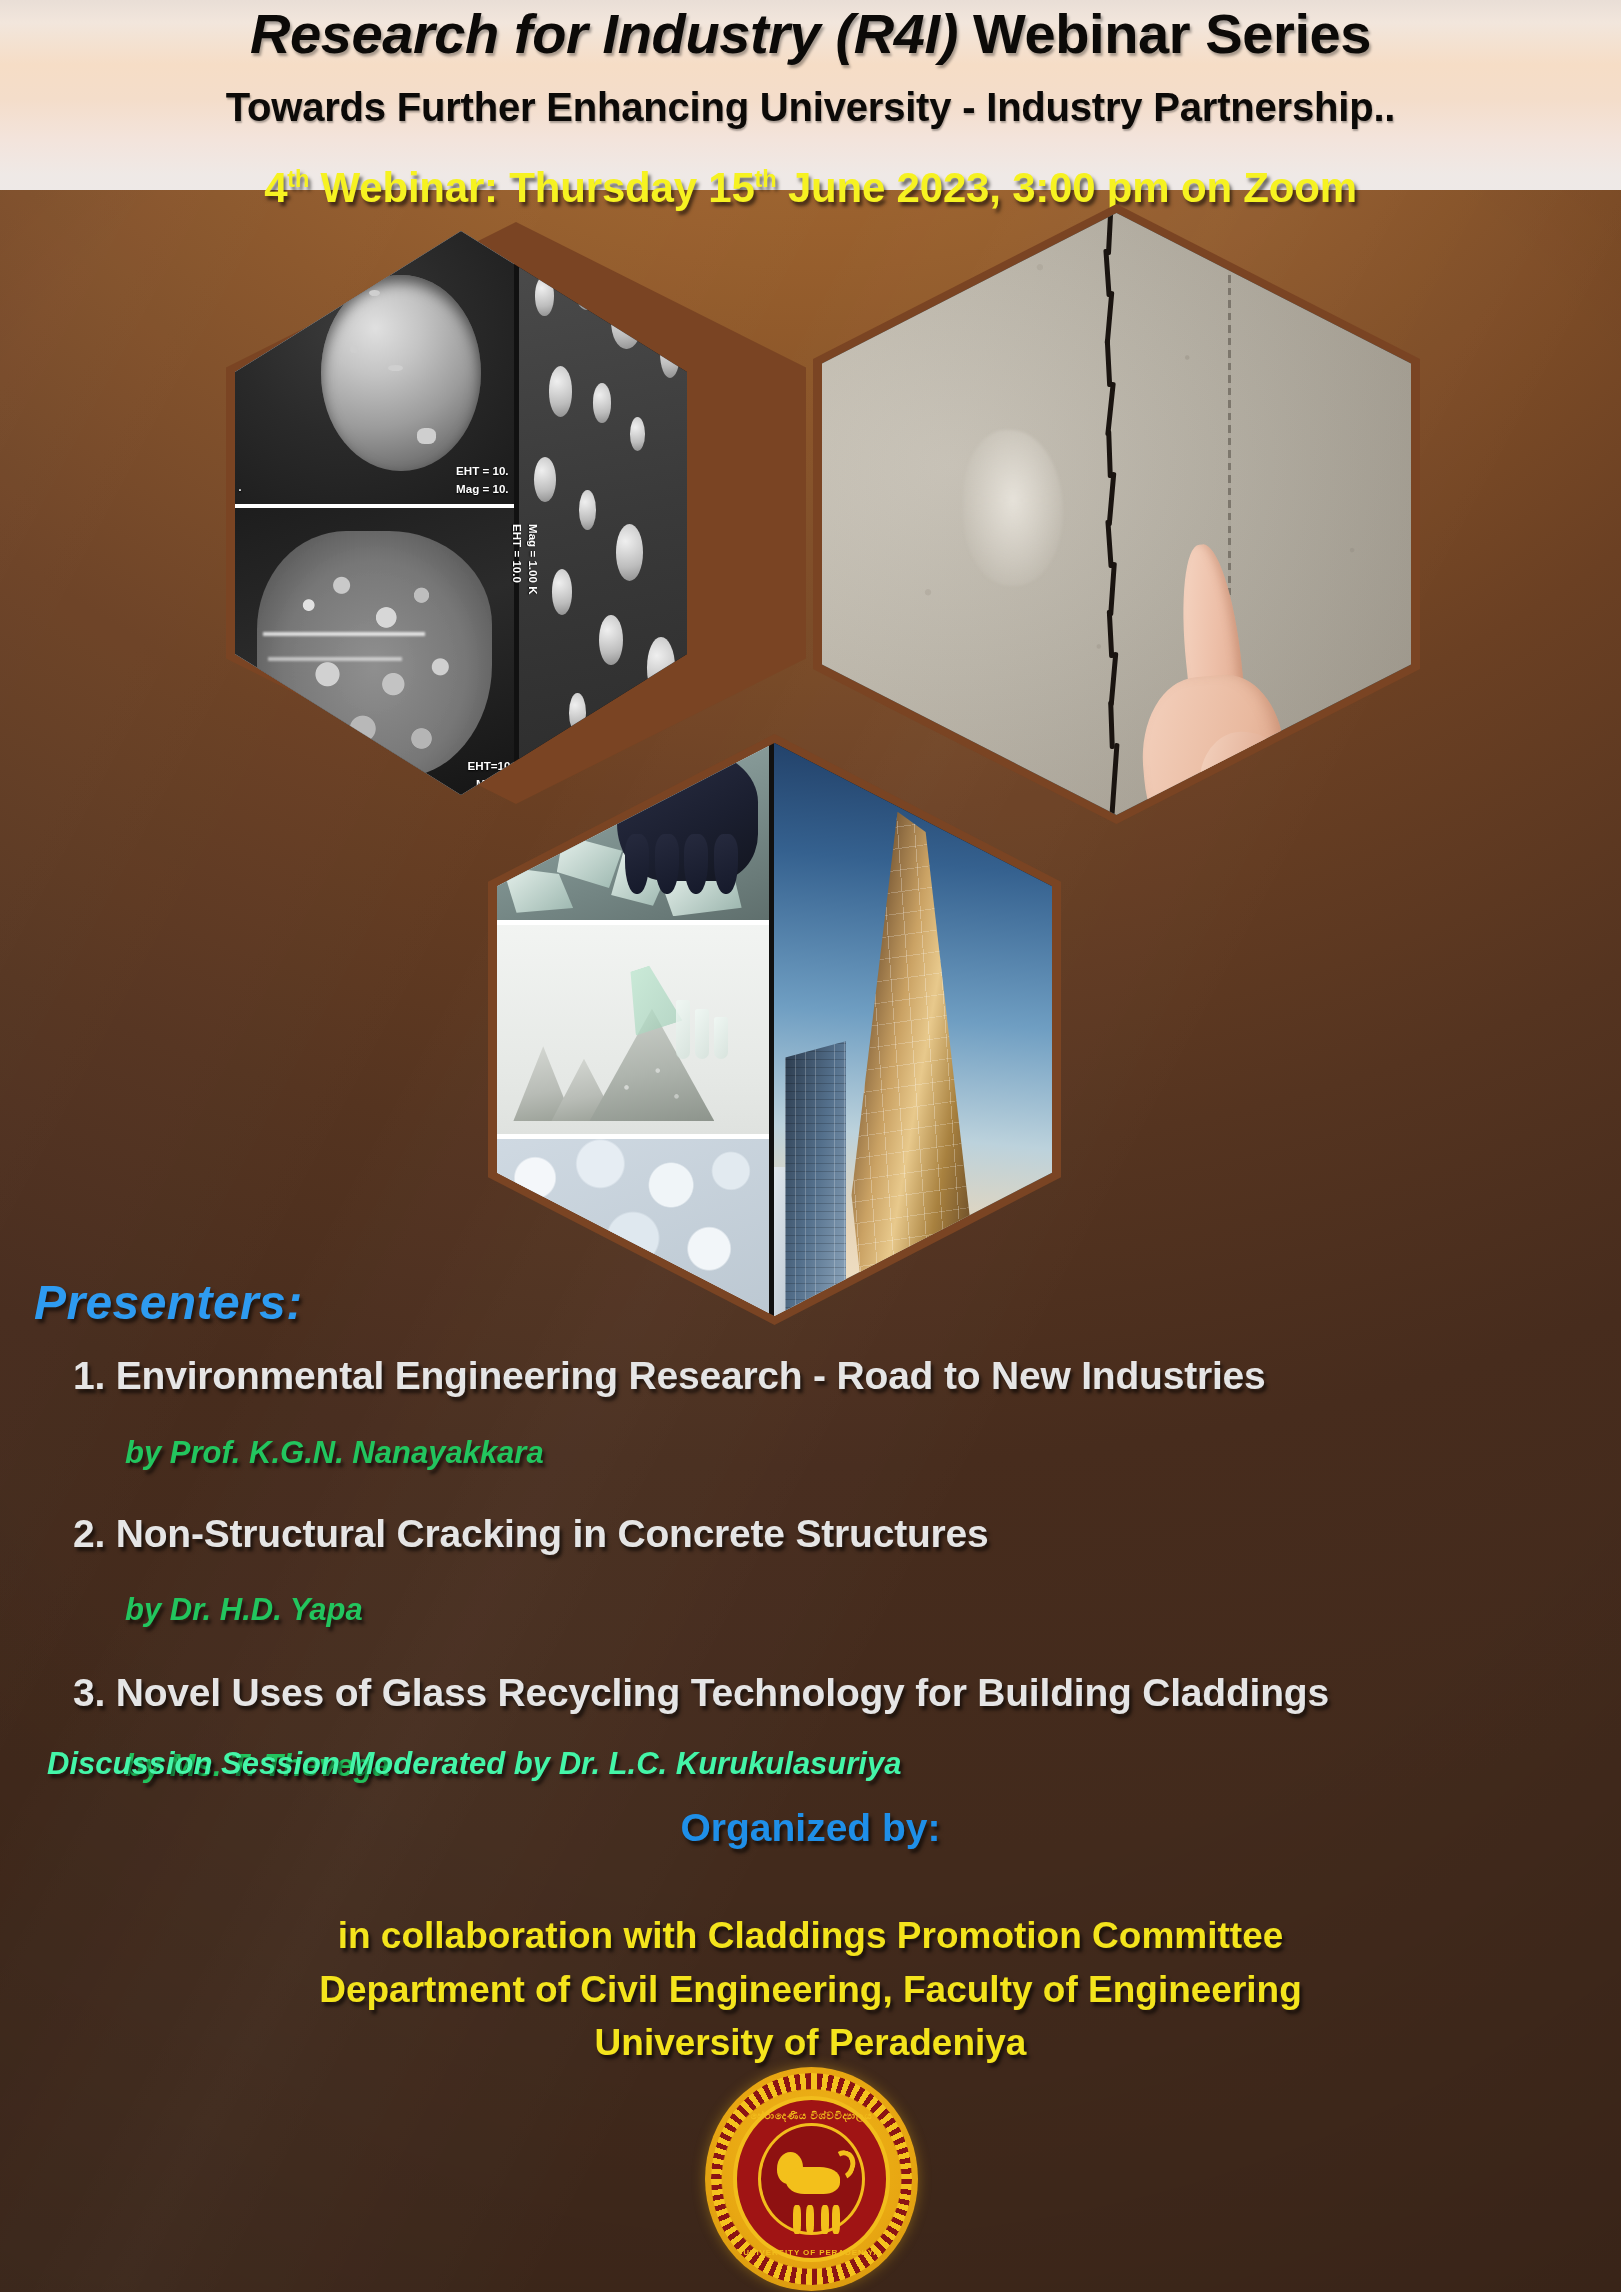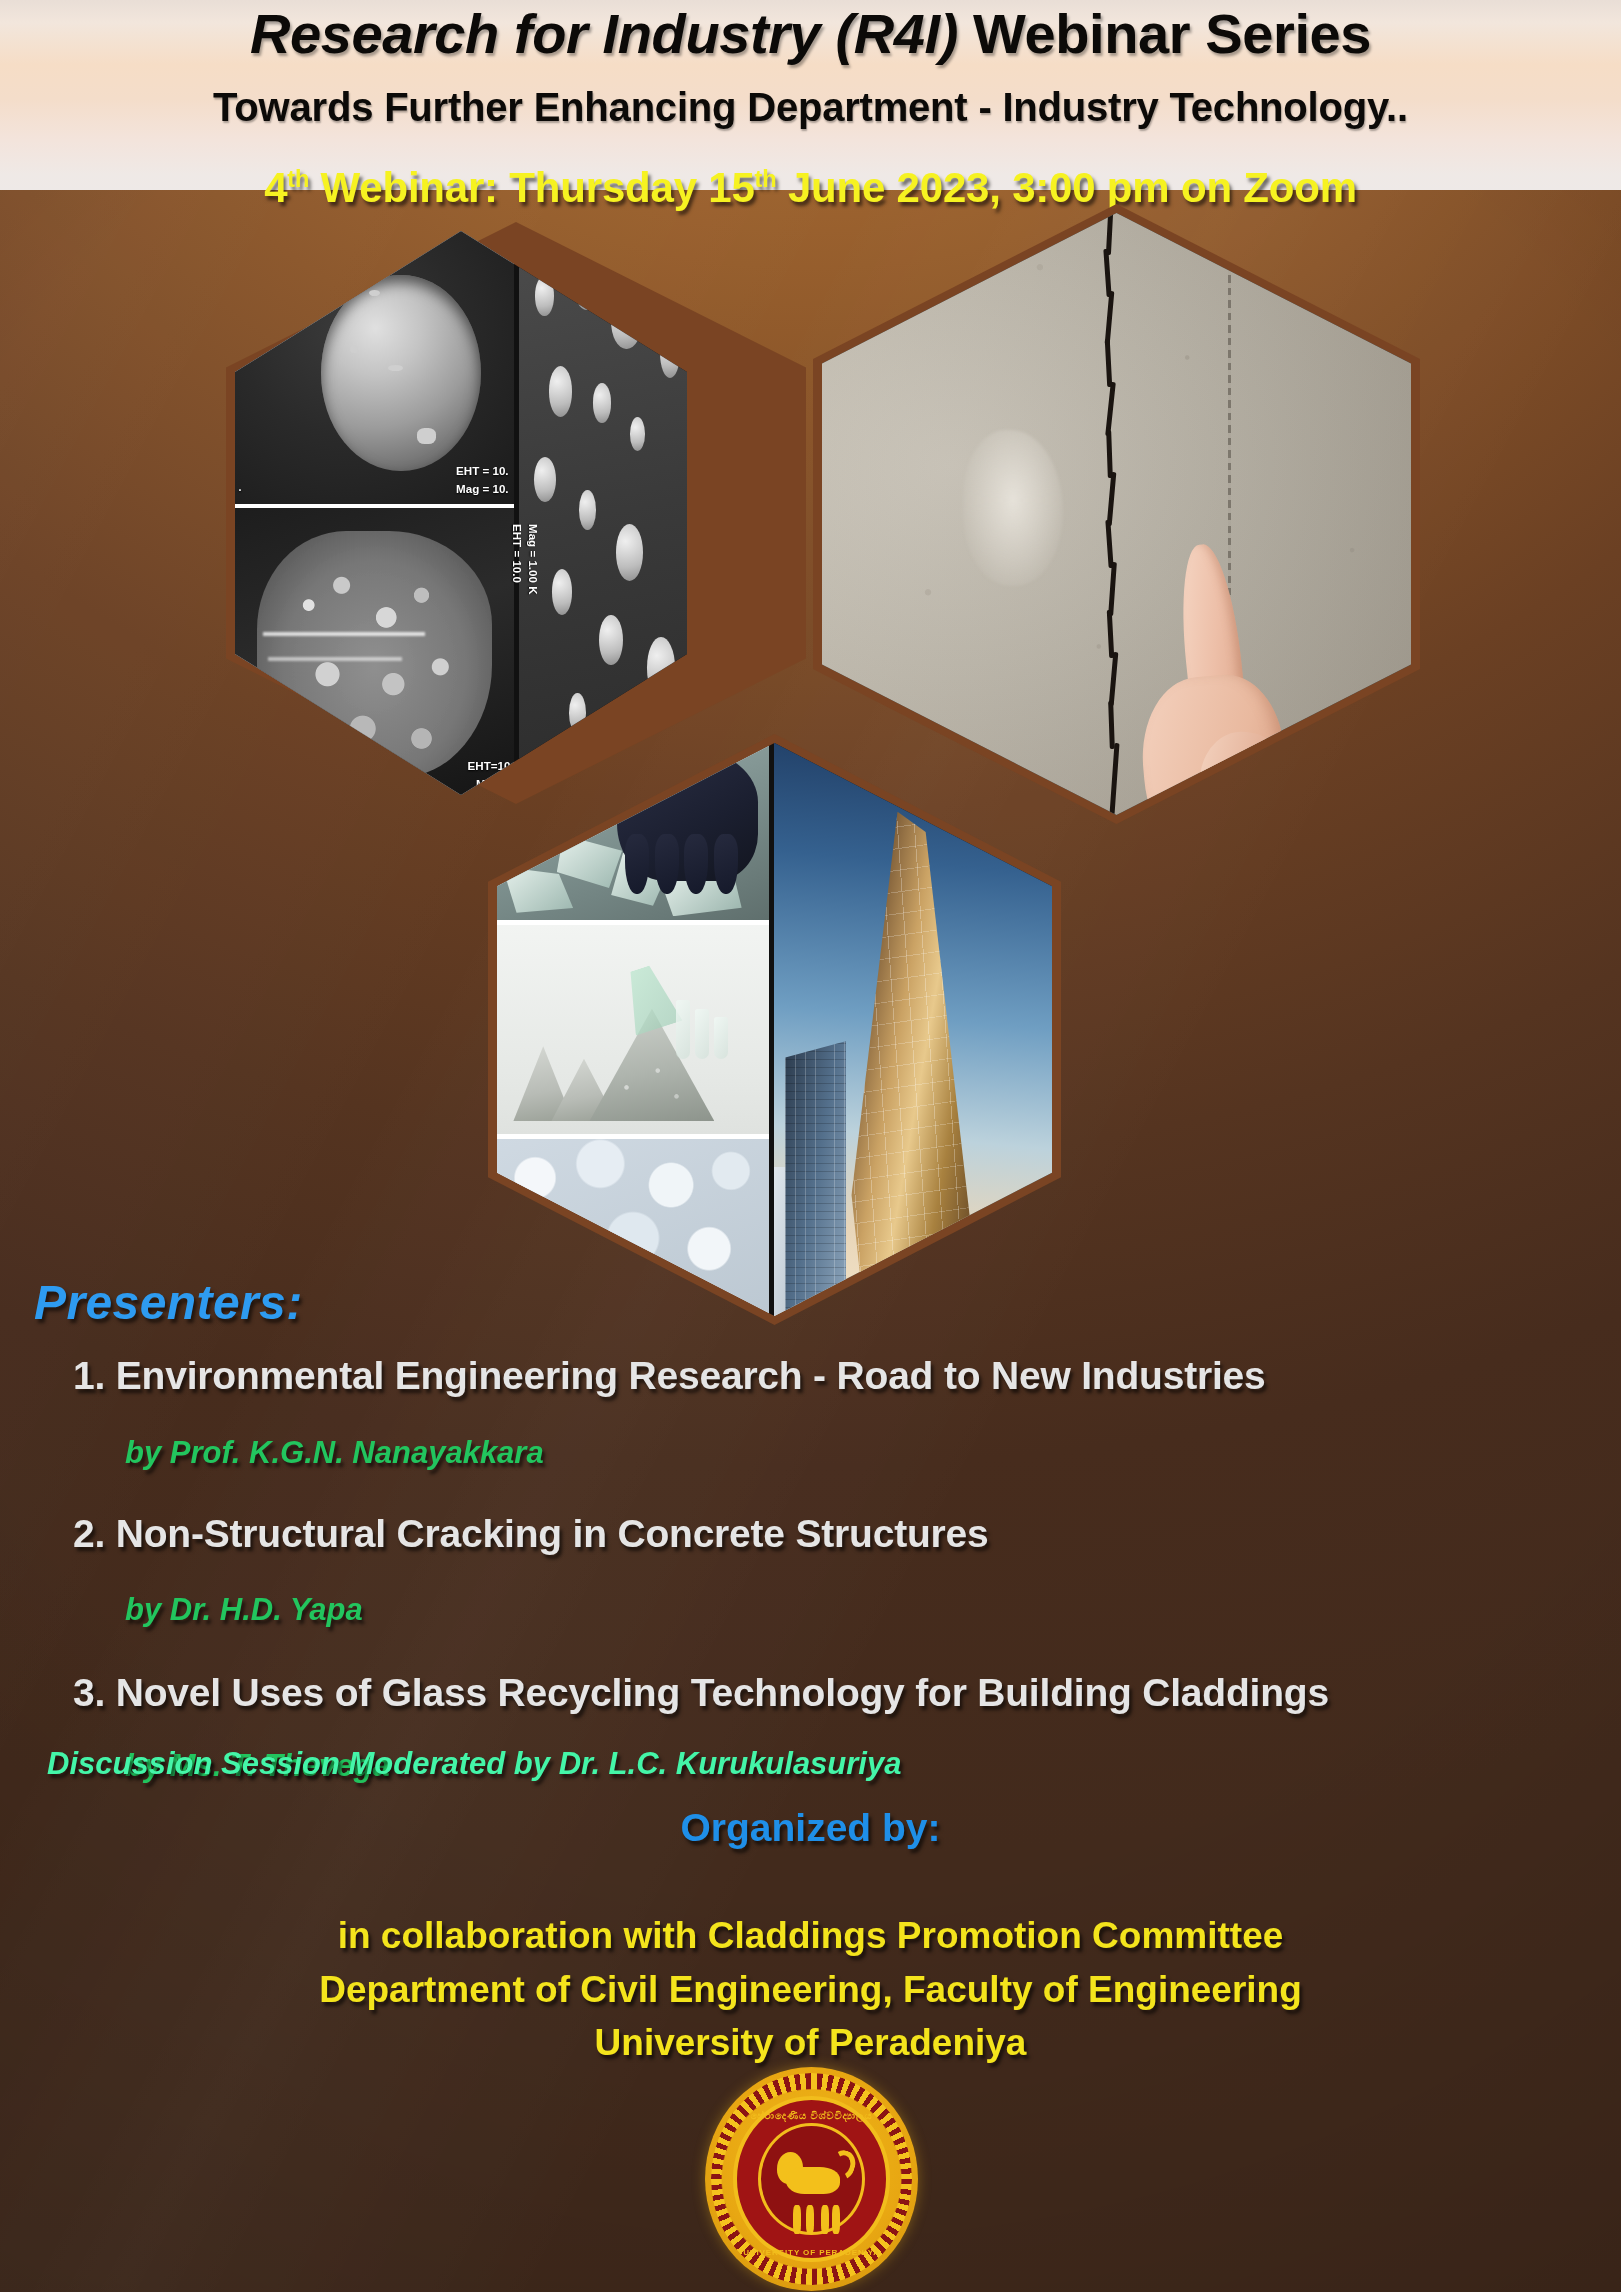--- a/index.html
+++ b/index.html
@@ -343,21 +343,21 @@
 <div class="poster">
 
   <div class="bg-base"></div>
   <div class="bg-sheen"></div>
   <div class="bg-vig"></div>
 
   <div class="header-band">
     <div class="title-main">
       <span class="ital">Research for Industry </span><span class="ital">(R4I)</span><span> Webinar Series</span>
     </div>
-    <div class="title-sub">Towards Further Enhancing Department - Industry Technology..</div>
+    <div class="title-sub">Towards Further Enhancing University - Industry Partnership..</div>
   </div>
 
   <div class="date-line">
     <span>4</span><sup>th</sup><span> Webinar: Thursday 15</span><sup>th</sup><span> June 2023, 3:00 pm on Zoom</span>
   </div>
 
   <div class="hexwrap">
 
     <div class="hex-border" id="hexAb"></div>
     <div class="hex-border" id="hexBb"></div>

